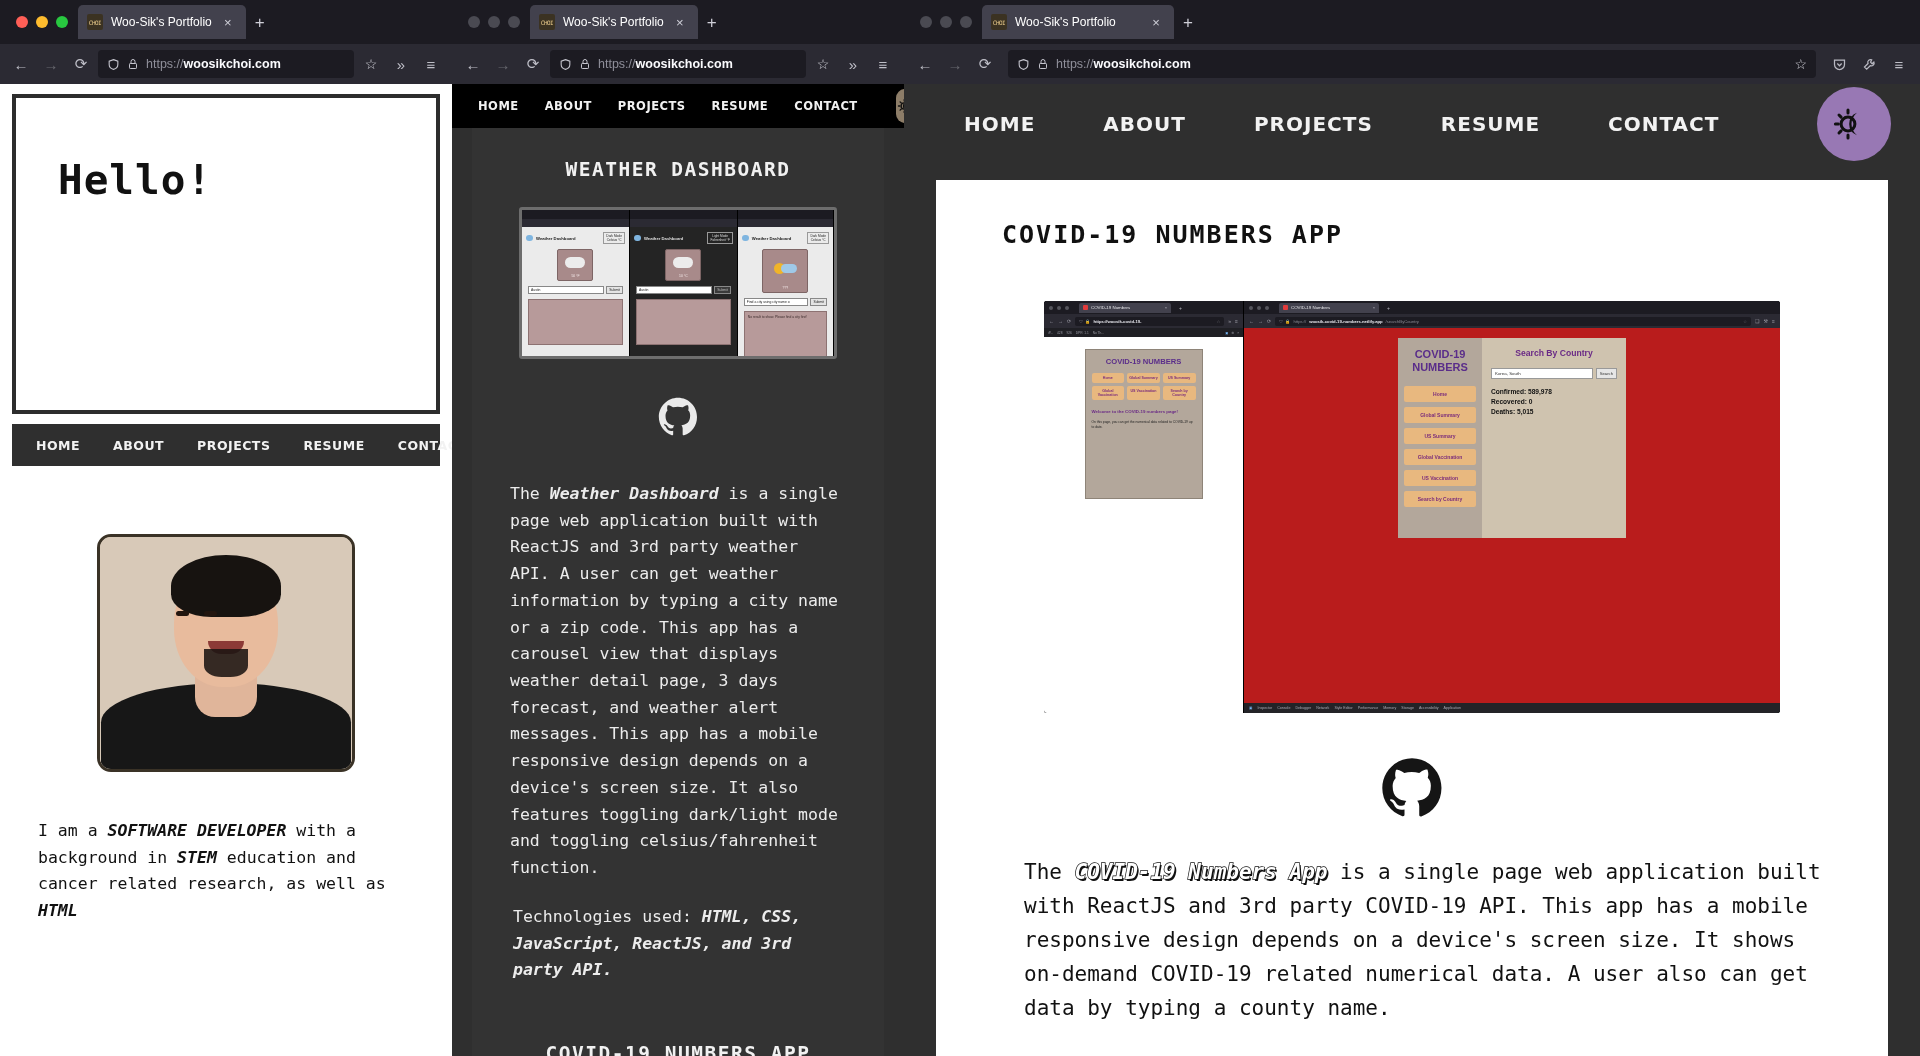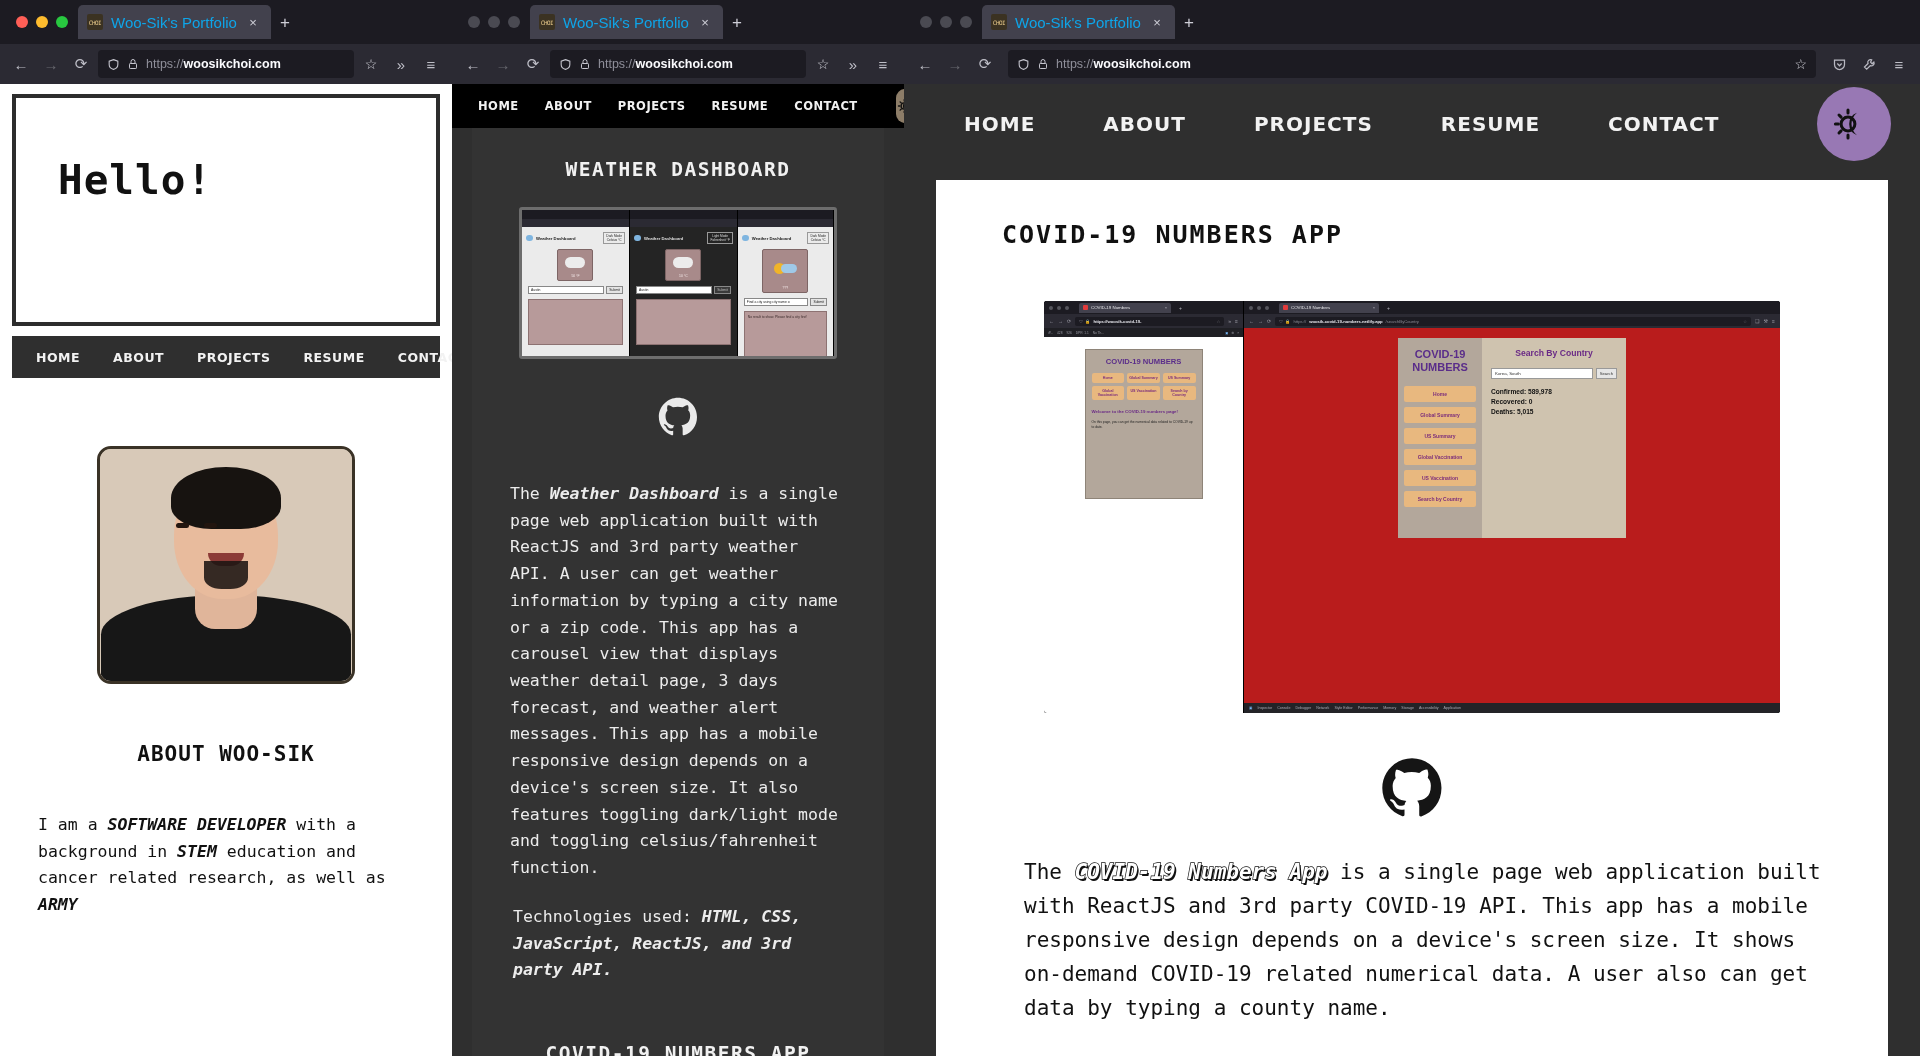--- a/index.html
+++ b/index.html
@@ -18,21 +18,21 @@
   .light { width: 12px; height: 12px; border-radius: 50%; }
   .l-red { background: #ff5f57; } .l-yel { background: #febc2e; } .l-grn { background: #28c840; }
   .l-off { background: #4a4a52; }
 
   .tab { height: 34px; border-radius: 5px 5px 0 0; background: #42414d;
          display: flex; align-items: center; gap: 8px; padding: 0 10px 0 9px;
          min-width: 150px; }
   .tab-fav { width: 16px; height: 16px; background: #3b3222; border-radius: 2px;
              display: flex; align-items: center; justify-content: center;
              font-family: "DejaVu Sans Mono", monospace; font-size: 6px; color: #e8c98a; letter-spacing: -0.5px; }
-  .tab-title { color: #0ea5e9; font-size: 15px; white-space: nowrap; overflow: hidden;
+  .tab-title { color: #ffffff; font-size: 12px; white-space: nowrap; overflow: hidden;
                text-overflow: ellipsis; flex: 1; }
   .tab-x { color: #cfcfd8; font-size: 13px; width: 16px; text-align: center; }
   .newtab { color: #cfcfd8; font-size: 17px; width: 28px; text-align: center; line-height: 1; }
 
   .navbar { height: 40px; display: flex; align-items: center; gap: 4px; padding: 0 8px;
             background: #2b2a33; }
   .navbtn { width: 26px; height: 26px; display: flex; align-items: center; justify-content: center;
             color: #bfbfc8; font-size: 15px; }
   .navbtn.dim { color: #68686f; }
   .urlbar { flex: 1; height: 28px; background: #1c1b22; border-radius: 4px;
@@ -48,21 +48,21 @@
   .site-nav { display: flex; align-items: center; background: #2f2f2f; }
   .site-nav a { color: #f2f2f2; font-family: "DejaVu Sans", sans-serif; font-weight: 700;
                 letter-spacing: 0.5px; text-decoration: none; white-space: nowrap; }
   .toggle-btn { display: flex; align-items: center; justify-content: center; }
   .toggle-btn svg { display: block; }
 
   
   #w1 { left: 0; width: 452px; height: 1056px; }
   #w1 .viewport { height: 972px; background: #ffffff; }
   .hero { margin: 10px 12px 0 12px; border: 4px solid #2d2d2d; background: #fff;
-          height: 232px; padding: 58px 0 0 42px; }
+          height: 320px; padding: 58px 0 0 42px; }
   .hero h1 { font-family: "DejaVu Sans Mono", monospace; font-weight: 700; font-size: 41px;
              color: #111; letter-spacing: 1px; }
   .hero h2 { font-family: "DejaVu Sans Mono", monospace; font-weight: 700; font-size: 27px;
              color: #111; line-height: 1.42; margin-top: 52px; letter-spacing: 0.5px; }
   #w1 .site-nav { height: 42px; padding-left: 24px; gap: 33px; margin: 10px 12px 0 12px; }
   #w1 .site-nav a { font-size: 12.5px; }
   #w1 .photo-wrap { display: flex; justify-content: center; padding-top: 68px; }
   .photo { width: 258px; height: 238px; border-radius: 14px; border: 3px solid #3a3226;
            overflow: hidden; position: relative; background: #d9cbbc; }
   #w1 .about-h { text-align: center; font-family: "DejaVu Sans Mono", monospace; font-weight: 700;
@@ -216,22 +216,21 @@
           <div class="neck"></div>
           <div class="head"></div>
           <div class="hair"></div>
           <div class="eye lft"></div>
           <div class="eye rgt"></div>
           <div class="mouth"></div>
           <div class="beard"></div>
         </div>
       </div>
 
-      <div class="about-h">ABOUT WOO-SIK</div>
-      <div class="about-p" id="w1-about"><span>I am a </span><i>SOFTWARE DEVELOPER</i><span> with a background in </span><i>STEM</i><span> education and cancer related research, as well as </span><i>ARMY</i></div>
+      <div class="about-p" id="w1-about"><span>I am a </span><i>SOFTWARE DEVELOPER</i><span> with a background in </span><i>STEM</i><span> education and cancer related research, as well as </span><i>HTML</i></div>
     </div>
   </div>
 
   <div class="win" id="w2">
     <div class="tabstrip">
       <div class="lights">
         <span class="light l-off"></span>
         <span class="light l-off"></span>
         <span class="light l-off"></span>
       </div>

